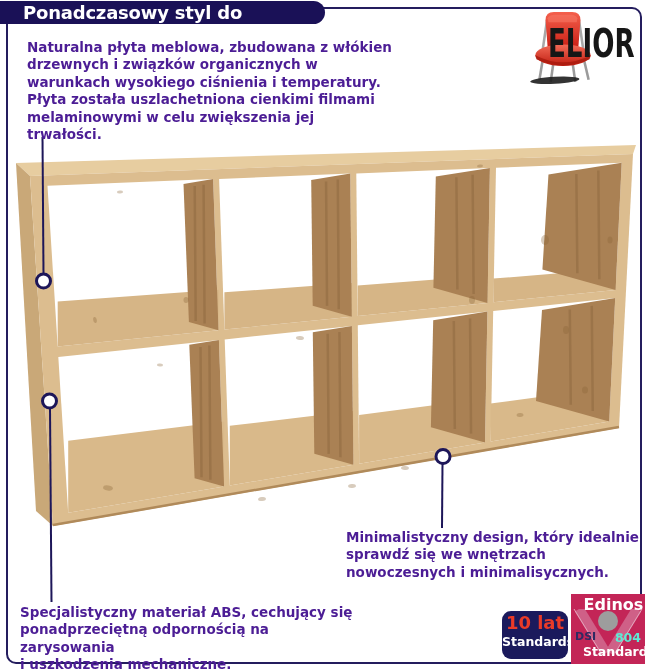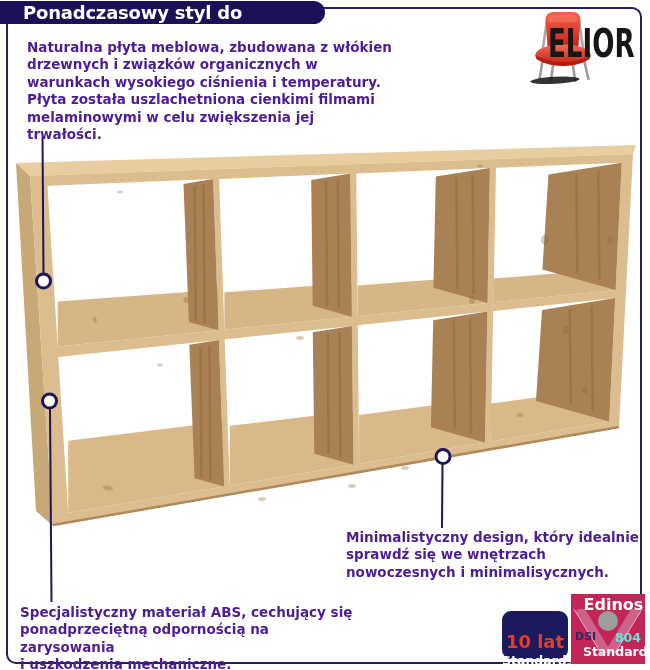--- a/index.html
+++ b/index.html
@@ -28,21 +28,21 @@
   
   .para{color:#4c1d95;font-weight:bold;font-size:13.5px;line-height:17.4px;
         white-space:pre-line;z-index:4;}
   #para-material{left:27px;top:39px;width:395px;}
   #para-design{left:346px;top:529px;width:305px;}
   #para-abs{left:20px;top:604px;width:335px;}
 
   
   #badge-warranty{left:502px;top:611px;width:66px;height:48px;background:#1b1a5c;
                   border-radius:9px;z-index:5;text-align:center;}
-  #warranty-years{color:#ea3b28;font-weight:bold;font-size:18px;line-height:22px;margin-top:20px;}
+  #warranty-years{color:#ea3b28;font-weight:bold;font-size:18px;line-height:22px;margin-top:1px;}
   #warranty-word{color:#ffffff;font-weight:bold;font-size:12.5px;line-height:15px;}
 
   
   #badge-edinos{left:571px;top:594px;width:74px;height:70px;background:#c32557;z-index:5;}
   #edinos-title{left:0;top:1px;width:85px;text-align:center;color:#ffffff;
                 font-weight:bold;font-size:16px;z-index:6;}
   #edinos-v{left:1px;top:15px;z-index:5;}
   #edinos-dsi{left:4px;top:36px;color:#2f2a63;font-weight:bold;font-size:11px;z-index:6;text-align:right;}
   #edinos-804{right:4px;top:36px;color:#5eead4;font-weight:bold;font-size:12.5px;z-index:6;}
   #edinos-standards{left:0;top:50px;width:96px;text-align:center;color:#ffffff;

